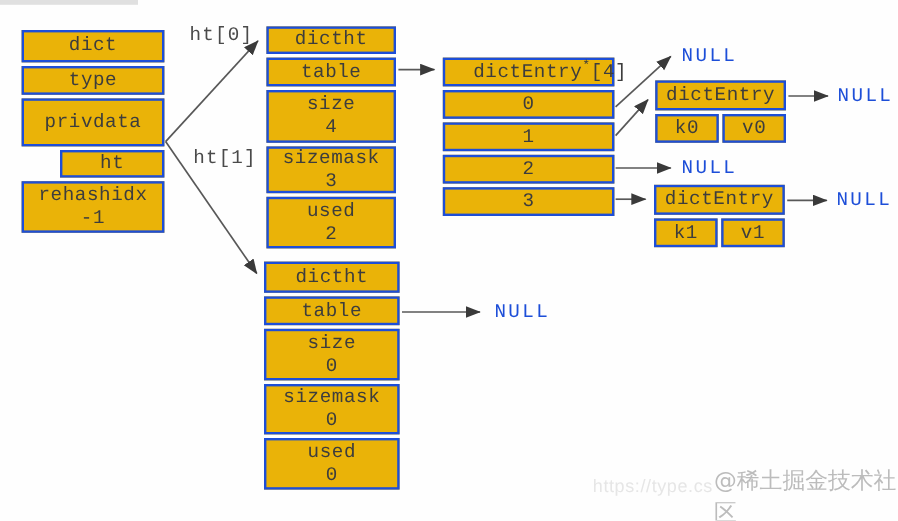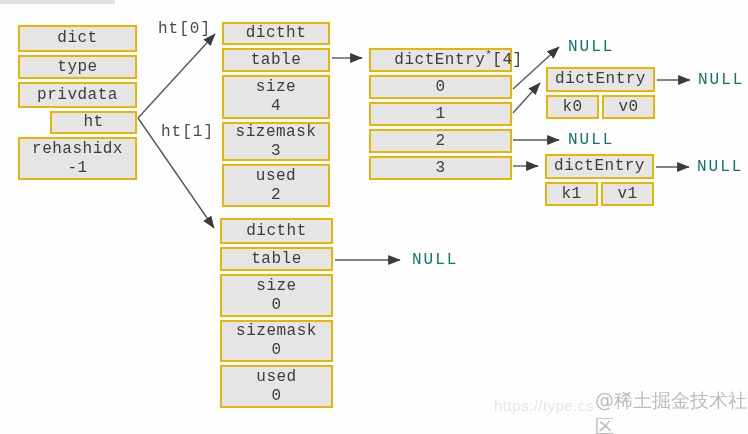--- a/index.html
+++ b/index.html
@@ -4,28 +4,28 @@
 <style>
   html,body{margin:0;padding:0;background:#ffffff;}
   .canvas{
     position:relative;width:748px;height:434px;background:#fefefe;
     font-family:"Liberation Mono","DejaVu Sans Mono",monospace;
     color:#3d3d3d;overflow:hidden;
   }
   .arrows{position:absolute;left:0;top:0;width:748px;height:434px;pointer-events:none;}
   .box{position:absolute;display:flex;flex-direction:column;gap:3px;box-sizing:border-box;}
   .cell{
-    box-sizing:border-box;border:2px solid #eab308;background:#e5e5e5;
+    box-sizing:border-box;border:2px solid #1d4ed8;background:#eab308;
     display:flex;flex-direction:column;align-items:center;justify-content:center;
     font-size:16px;line-height:19px;letter-spacing:0.5px;white-space:nowrap;
   }
   .kvrow{display:flex;flex-direction:row;gap:3px;}
   .kvrow .cell{flex:1;}
   .ptr-label{position:absolute;font-size:16px;letter-spacing:1px;color:#4a4a4a;}
-  .null-label{position:absolute;font-size:16px;letter-spacing:2px;color:#0f766e;}
+  .null-label{position:absolute;font-size:16px;letter-spacing:2px;color:#1d4ed8;}
   .sup{vertical-align:super;font-size:11px;line-height:0;}
   .artifact{position:absolute;left:0;top:0;width:115px;height:4px;background:#cfcfcf;opacity:.65;}
   .wm-url{
     position:absolute;left:494px;top:397px;font-size:15px;color:#e6e6e6;
     font-family:"Liberation Sans","DejaVu Sans",sans-serif;letter-spacing:.5px;
   }
   .wm-community{
     position:absolute;left:595px;top:388px;font-size:19px;color:#bcbcbc;
     font-family:"DejaVu Sans","Liberation Sans",sans-serif;
   }
@@ -57,21 +57,21 @@
     </g>
   </svg>
 
   <div class="box" style="left:18px;top:25px;width:119px;">
     <div class="cell" style="height:27px;">
       <span>dict</span>
     </div>
     <div class="cell" style="height:24px;">
       <span>type</span>
     </div>
-    <div class="cell" style="height:26px;font-family:Liberation Mono, monospace;">
+    <div class="cell" style="height:40px;font-family:Liberation Mono, monospace;">
       <span>privdata</span>
     </div>
     <div class="cell" style="height:23px;margin-left:32px;">
       <span>ht</span>
     </div>
     <div class="cell" style="height:43px;">
       <span>rehashidx</span>
       <span>-1</span>
     </div>
   </div>

